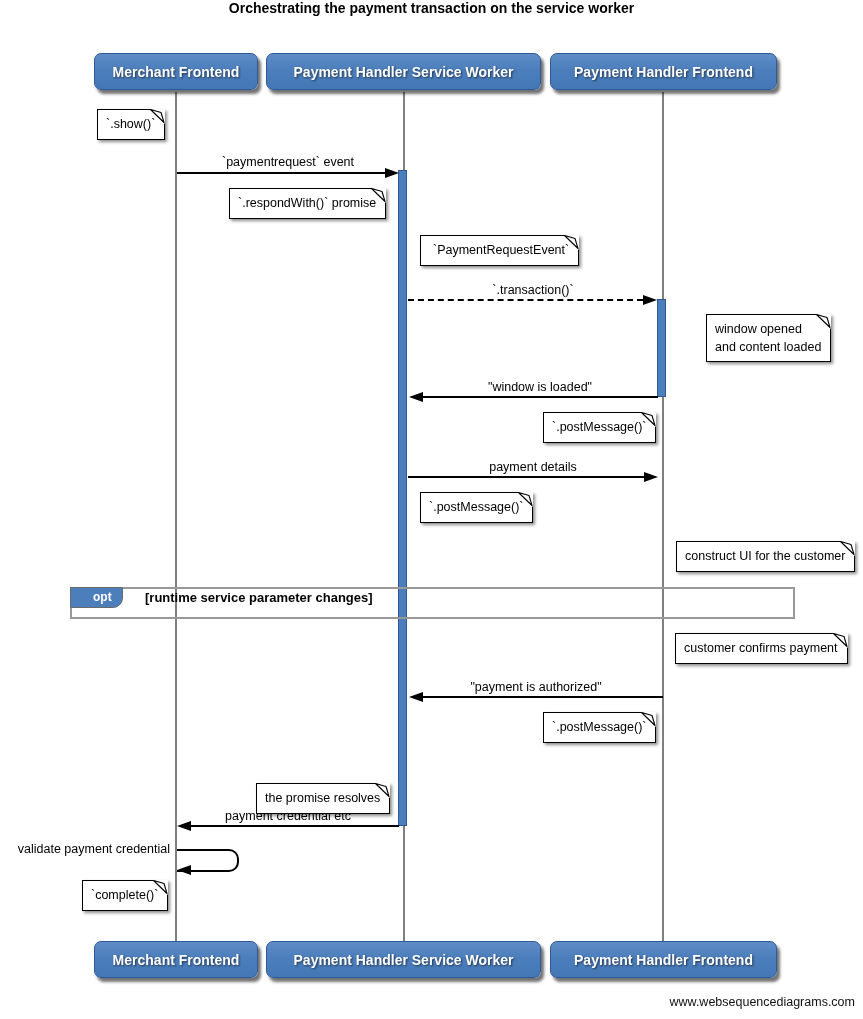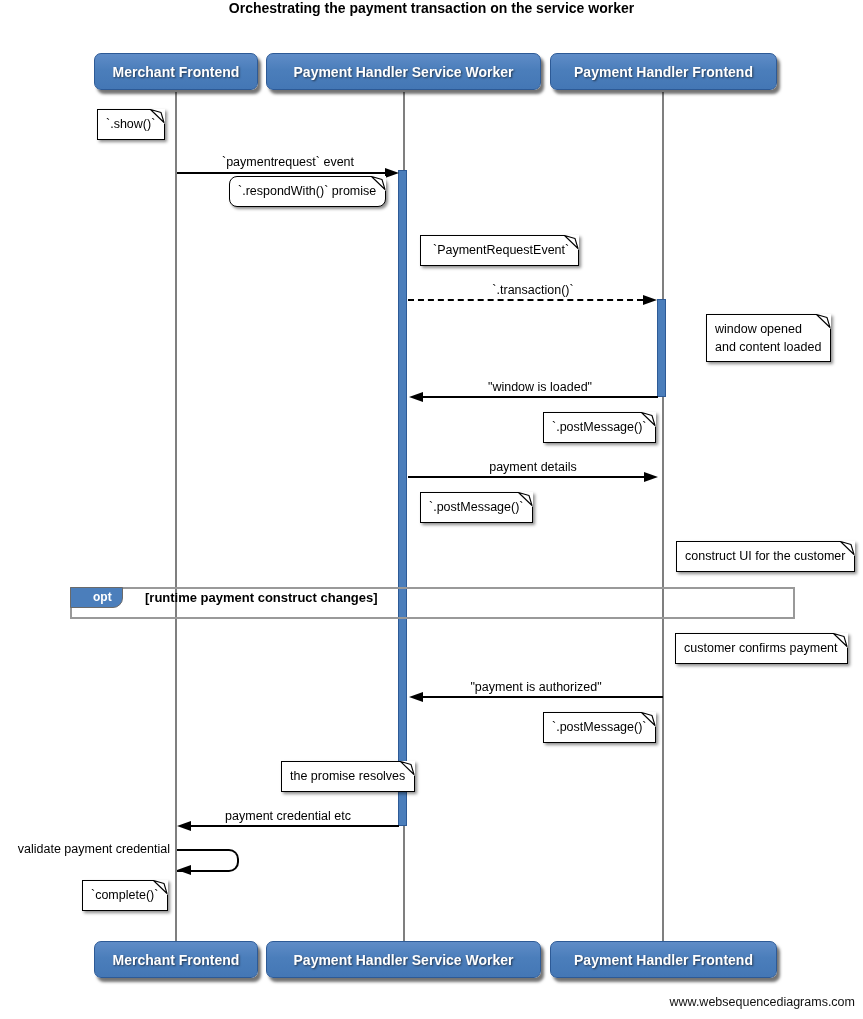--- a/index.html
+++ b/index.html
@@ -113,28 +113,28 @@
   <div class="mlabel" style="left:288px; top:809px;">payment credential etc</div>
   <div class="arrL" style="left:177px; top:821px;"></div>
   <div class="mline" style="left:191px; top:825px; width:208px;"></div>
 
   <div class="self-label" style="left:8px; top:842px; width:162px;">validate payment credential</div>
   <div class="self-loop" style="left:177px; top:849px; width:60px; height:19px;"></div>
   <div class="arrL" style="left:177px; top:865px;"></div>
 
   <div class="opt-frame" style="left:70px; top:587px; width:725px; height:32px;"></div>
   <div class="opt-tab" style="left:70px; top:587px;">opt</div>
-  <div class="opt-cond" style="left:145px; top:590px;">[runtime payment construct changes]</div>
+  <div class="opt-cond" style="left:145px; top:590px;">[runtime service parameter changes]</div>
 
   <div class="note" style="left:97px; top:109px;"><span>`.show()`</span><svg class="fold" width="15" height="15" viewBox="0 0 15 15">
         <polygon points="0,0 15,0 15,15" fill="#ffffff"></polygon>
         <polygon points="0.5,0.5 11,3.5 14,13.5" fill="#ffffff" stroke="#000" stroke-width="1.1" stroke-linejoin="round"></polygon>
       </svg></div>
 
-  <div class="note" style="left:229px; top:176px;border-radius:8px;"><span>`.respondWith()` promise</span><svg class="fold" width="15" height="15" viewBox="0 0 15 15">
+  <div class="note" style="left:229px; top:188px;"><span>`.respondWith()` promise</span><svg class="fold" width="15" height="15" viewBox="0 0 15 15">
         <polygon points="0,0 15,0 15,15" fill="#ffffff"></polygon>
         <polygon points="0.5,0.5 11,3.5 14,13.5" fill="#ffffff" stroke="#000" stroke-width="1.1" stroke-linejoin="round"></polygon>
       </svg></div>
 
   <div class="note" style="left:420px; top:235px;padding-left:12px;"><span>`PaymentRequestEvent`</span><svg class="fold" width="15" height="15" viewBox="0 0 15 15">
         <polygon points="0,0 15,0 15,15" fill="#ffffff"></polygon>
         <polygon points="0.5,0.5 11,3.5 14,13.5" fill="#ffffff" stroke="#000" stroke-width="1.1" stroke-linejoin="round"></polygon>
       </svg></div>
 
   <div class="note" style="left:706px; top:314px;"><span>window opened
@@ -161,21 +161,21 @@
   <div class="note" style="left:675px; top:633px;"><span>customer confirms payment</span><svg class="fold" width="15" height="15" viewBox="0 0 15 15">
         <polygon points="0,0 15,0 15,15" fill="#ffffff"></polygon>
         <polygon points="0.5,0.5 11,3.5 14,13.5" fill="#ffffff" stroke="#000" stroke-width="1.1" stroke-linejoin="round"></polygon>
       </svg></div>
 
   <div class="note" style="left:543px; top:712px;"><span>`.postMessage()`</span><svg class="fold" width="15" height="15" viewBox="0 0 15 15">
         <polygon points="0,0 15,0 15,15" fill="#ffffff"></polygon>
         <polygon points="0.5,0.5 11,3.5 14,13.5" fill="#ffffff" stroke="#000" stroke-width="1.1" stroke-linejoin="round"></polygon>
       </svg></div>
 
-  <div class="note" style="left:256px; top:761px;margin-left:25px;"><span>the promise resolves</span><svg class="fold" width="15" height="15" viewBox="0 0 15 15">
+  <div class="note" style="left:256px; top:783px;"><span>the promise resolves</span><svg class="fold" width="15" height="15" viewBox="0 0 15 15">
         <polygon points="0,0 15,0 15,15" fill="#ffffff"></polygon>
         <polygon points="0.5,0.5 11,3.5 14,13.5" fill="#ffffff" stroke="#000" stroke-width="1.1" stroke-linejoin="round"></polygon>
       </svg></div>
 
   <div class="note" style="left:82px; top:880px;"><span>`complete()`</span><svg class="fold" width="15" height="15" viewBox="0 0 15 15">
         <polygon points="0,0 15,0 15,15" fill="#ffffff"></polygon>
         <polygon points="0.5,0.5 11,3.5 14,13.5" fill="#ffffff" stroke="#000" stroke-width="1.1" stroke-linejoin="round"></polygon>
       </svg></div>
 
   <div class="actor" style="left:94px; top:941px; width:164px;">

